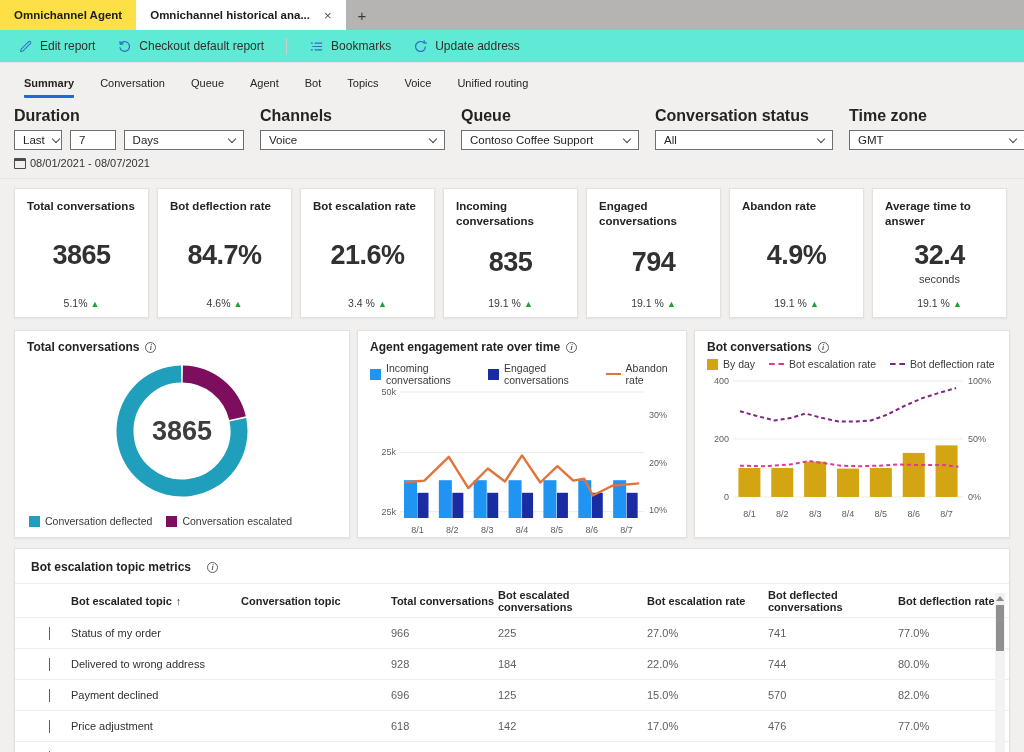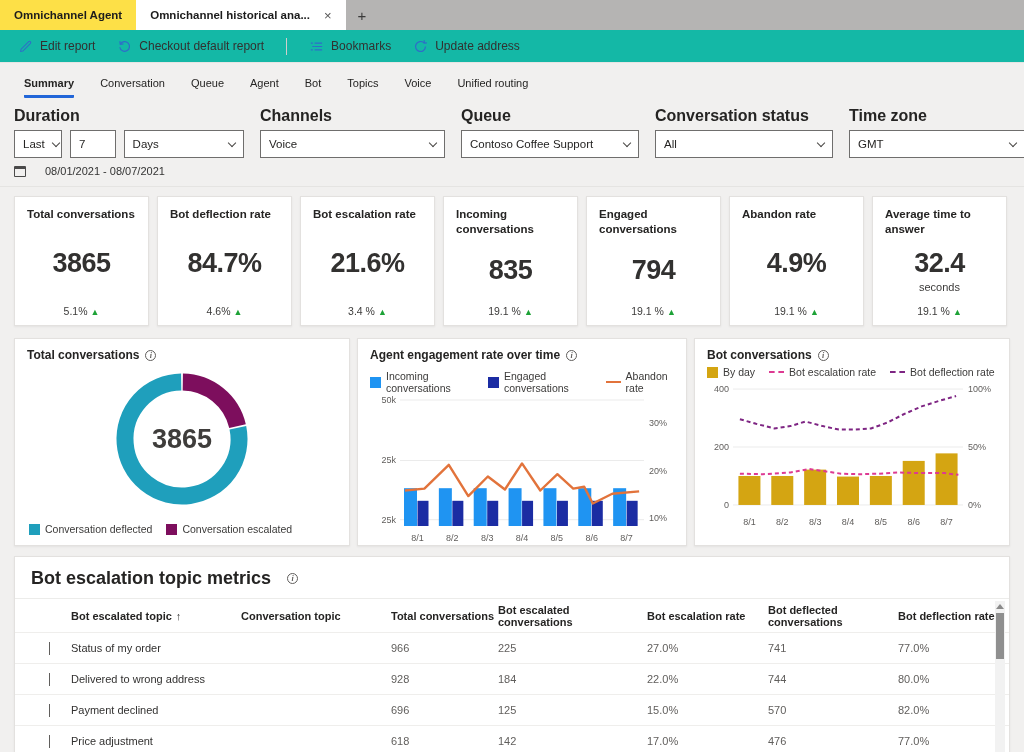--- a/index.html
+++ b/index.html
@@ -7,38 +7,38 @@
 
   
   .tabbar { height:30px; background:#b5b4b3; display:flex; align-items:stretch; }
   .btab { display:flex; align-items:center; padding:0 14px; font-size:11.5px; font-weight:700; color:#1c1c1c; cursor:default; }
   .btab.inactive { background:#fde047; }
   .btab.active { background:#ffffff; font-weight:600; }
   .tab-close { margin-left:14px; color:#555; font-size:13px; font-weight:400; }
   .newtab { display:flex; align-items:center; padding:0 12px; font-size:15px; color:#3a3a3a; }
 
   
-  .toolbar { height:33px; background:#14b8a6; border-bottom:1px solid #e6e5e4; display:flex; align-items:center; padding:0 18px; gap:22px; }
+  .toolbar { height:33px; background:#5eead4; border-bottom:1px solid #e6e5e4; display:flex; align-items:center; padding:0 18px; gap:22px; }
   .tb-item { display:flex; align-items:center; gap:7px; font-size:12px; color:#323130; }
   .tb-item svg { color:#2f6cc9; }
   .tb-sep { width:1px; height:17px; background:#cfcecd; }
 
   
   .navtabs { display:flex; gap:26px; padding:14px 24px 0 24px; height:34px; align-items:flex-start; }
   .navtab { font-size:11px; color:#252423; padding-bottom:6px; }
   .navtab.active { font-weight:700; border-bottom:3px solid #2266d8; border-radius:1px; }
 
   
   .filters { display:flex; padding:10px 14px 0 14px; gap:16px; }
   .fgroup { display:flex; flex-direction:column; }
   .flabel { font-size:16px; font-weight:700; color:#252423; margin-bottom:5px; }
   .fctrls { display:flex; gap:8px; }
-  .select,.inputbox { height:28px; background:#fff; border:1px solid #6f6e6d; display:flex; align-items:center; justify-content:space-between; padding:0 8px; font-size:11.5px; color:#252423; }
+  .select,.inputbox { height:20px; background:#fff; border:1px solid #6f6e6d; display:flex; align-items:center; justify-content:space-between; padding:0 8px; font-size:11.5px; color:#252423; }
   .chev { width:6px; height:6px; border-right:1.3px solid #484644; border-bottom:1.3px solid #484644; transform:rotate(45deg); margin-top:-3px; flex:none; margin-left:8px; }
-  .daterow { display:flex; align-items:center; gap:19px; margin-top:7px; font-size:11px; color:#333; }
+  .daterow { display:flex; align-items:center; gap:4px; margin-top:7px; font-size:11px; color:#333; }
   .cal-icon { width:12px; height:11px; border:1px solid #4a4a4a; border-top:3px solid #4a4a4a; border-radius:1px; }
 
   .w46{width:48px;} .w47{width:46px;} .w122{width:122px;} .w185{width:185px;} .w178{width:178px;} .w176{width:176px;} 
 
   
   .kpis { display:flex; gap:8px; padding:9px 14px 4px 14px; border-top:1px solid #e5e4e2; margin-top:9px; }
   .kpi { background:#fff; border:1px solid #e3e1df; box-shadow:0 1px 2px rgba(0,0,0,.06); width:135px; height:130px; padding:10px 12px 8px 12px; display:flex; flex-direction:column; }
   .kpi-title { font-size:11.5px; font-weight:700; color:#252423; line-height:1.3; }
   .kpi-mid { flex:1; display:flex; flex-direction:column; align-items:center; justify-content:center; }
   .kpi-value { font-size:27px; font-weight:600; color:#323130; letter-spacing:-.5px; }
@@ -58,21 +58,21 @@
   .legend.bottom { position:absolute; bottom:10px; left:14px; }
   .legend.top { margin-top:8px; }
   .leg-item { display:flex; align-items:center; gap:5px; font-size:10.5px; color:#3b3a39; }
   .sw { width:11px; height:11px; flex:none; }
   .sw-dash { width:15px; height:0; border-top:2px dashed #888; flex:none; }
   .sw-line { width:15px; height:0; border-top:2.5px solid #888; flex:none; }
   .donut-wrap { display:flex; justify-content:center; margin-top:2px; }
 
   
   .table-card { margin:10px 14px 0 14px; width:996px; height:240px; position:relative; }
-  .tc-title { display:flex; align-items:center; gap:16px; font-size:18px; font-weight:700; color:#252423; padding:11px 16px 9px 16px; }
+  .tc-title { display:flex; align-items:center; gap:16px; font-size:12px; font-weight:700; color:#252423; padding:11px 16px 9px 16px; }
   .tc-div { height:1px; background:#ececea; }
   .t-head,.t-row { display:grid; grid-template-columns:56px 170px 150px 107px 149px 121px 130px 1fr; align-items:center; }
   .t-head { height:33px; font-size:11px; font-weight:700; color:#252423; }
   .t-row { height:31px; border-top:1px solid #efeeec; font-size:11px; color:#605e5c; }
   .t-row .topic { color:#323130; }
   .row-chev { width:7px; height:7px; border-right:1.4px solid #605e5c; border-bottom:1.4px solid #605e5c; transform:rotate(-45deg); margin-left:34px; }
   .sort-arrow { font-size:11px; color:#323130; margin-left:4px; font-weight:400; }
   
   .tscroll { position:absolute; top:44px; right:4px; width:10px; height:190px; display:flex; flex-direction:column; align-items:center; }
   .tscroll-track { position:absolute; inset:0; background:#f2f2f2; }

